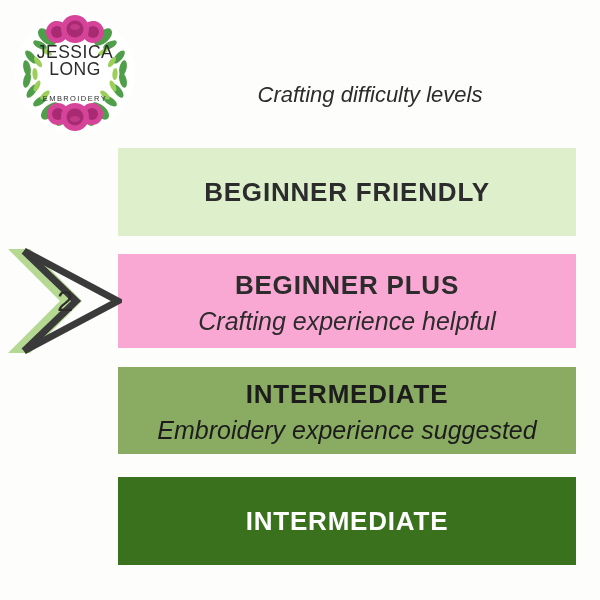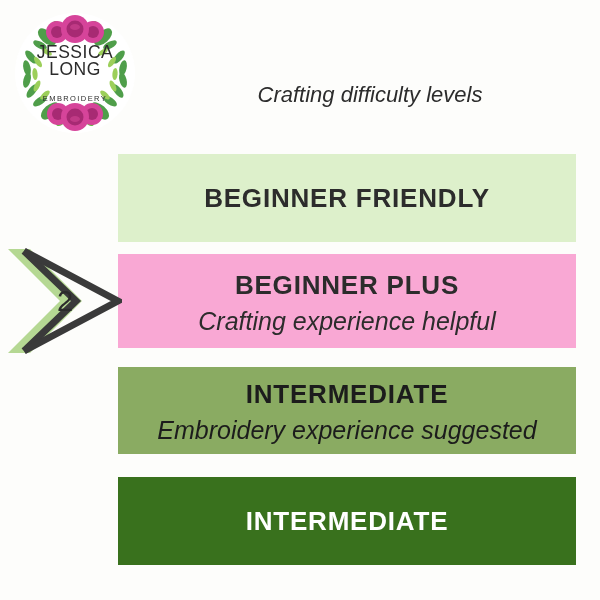--- a/index.html
+++ b/index.html
@@ -211,21 +211,21 @@
     <div class="logo-text-wrap">
       <div class="logo-line1" style="color: rgb(43, 43, 43);">JESSICA</div>
       <div class="logo-line2" style="color: rgb(43, 43, 43);">LONG</div>
       <div class="logo-line3" style="color: rgb(43, 43, 43);">EMBROIDERY</div>
     </div>
   </div>
 
   <div class="subtitle" style="color: rgb(44, 44, 44);">Crafting difficulty levels</div>
 
   <div id="bars">
-      <div class="bar" style="top: 148px; height: 88px; background: rgb(221, 240, 203); color: rgb(44, 44, 44); margin-top: 6px;">
+      <div class="bar" style="top: 148px; height: 88px; background: rgb(221, 240, 203); color: rgb(44, 44, 44);">
         <div class="bar-title">BEGINNER FRIENDLY</div>
       </div>
       <div class="bar" style="top: 254px; height: 94px; background: #f9a8d4; color: rgb(44, 44, 44);">
         <div class="bar-title">BEGINNER PLUS</div>
         <div class="bar-sub">Crafting experience helpful</div>
       </div>
       <div class="bar" style="top: 367px; height: 87px; background: rgb(138, 171, 98); color: rgb(28, 28, 28);">
         <div class="bar-title">INTERMEDIATE</div>
         <div class="bar-sub">Embroidery experience suggested</div>
       </div>

